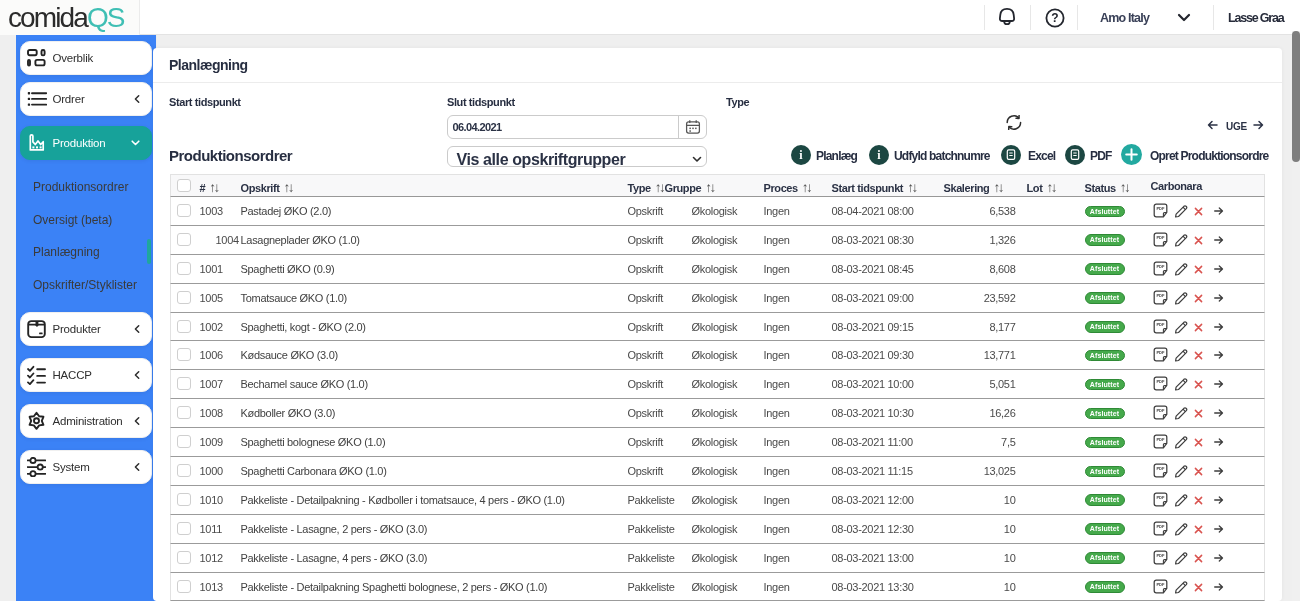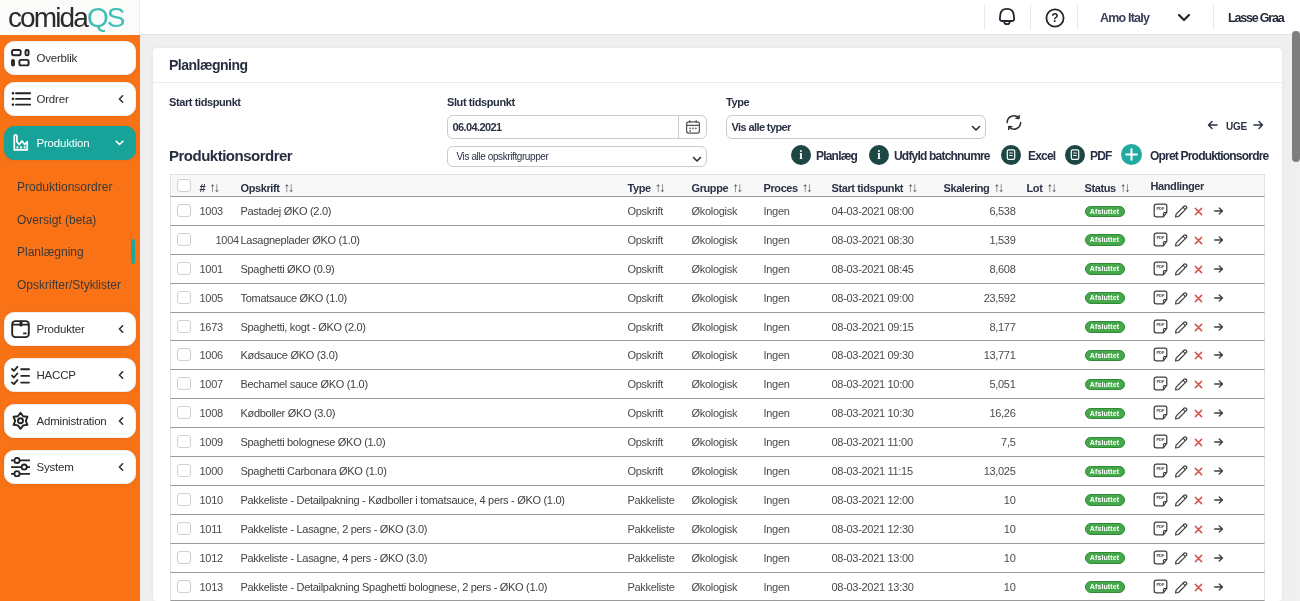--- a/index.html
+++ b/index.html
@@ -6,21 +6,21 @@
 body{font-family:"Liberation Sans",sans-serif;background:#efefef;position:relative;}
 .abs{position:absolute;}
 
 #topbar{left:0;top:0;width:1292px;height:35px;background:#fff;border-bottom:1px solid #e3e3e3;z-index:5;}
 #logobox{left:0;top:0;width:140px;height:35px;background:#fbfbfa;border-right:1px solid #ebebeb;}
 #logo{left:8px;top:0;height:35px;line-height:35px;font-size:28px;font-weight:normal;color:#2b2b2b;letter-spacing:-1.9px;}
 #logo span{color:#3fbfb4;}
 .tbsep{top:5px;width:1px;height:25px;background:#e7e7e7;}
 .tbtxt{font-size:12.5px;font-weight:bold;color:#262b3a;top:11px;letter-spacing:-0.8px;}
 
-#sidebar{left:0;top:35px;width:141px;height:566px;background:#f97316;border-right:1px solid #ececec;}
+#sidebar{left:16px;top:35px;width:141px;height:566px;background:#3b82f6;border-right:1px solid #ececec;}
 .card{position:absolute;left:4px;width:132px;height:34px;background:#fff;border:1px solid #f0f0f0;border-radius:10px;box-shadow:0 1px 4px rgba(0,0,0,0.07);}
 .card .lbl{position:absolute;left:31.5px;top:50%;transform:translateY(-50%);font-size:11.5px;color:#2e2e2e;font-weight:normal;letter-spacing:-0.2px;white-space:nowrap;}
 .card .ic{position:absolute;left:6px;top:50%;transform:translateY(-50%);}
 .card .chv{position:absolute;right:11px;top:50%;transform:translateY(-50%);}
 .card.active{background:#17a29a;border-color:#17a29a;}
 .card.active .lbl{color:#fff;}
 .sub{position:absolute;left:17px;font-size:12px;color:#3a3a3a;}
 #subind{left:131px;top:239px;width:4px;height:25px;background:#1fa79d;border-radius:2px;}
 
 #panel{left:153px;top:48px;width:1129px;height:553px;background:#fff;border-radius:4px;box-shadow:0 0 4px rgba(0,0,0,0.05);}
@@ -203,28 +203,20 @@
             <rect x="1.6" y="2.9" width="12.8" height="11.2" rx="2" fill="none" stroke="#555" stroke-width="1.25"></rect>
             <path d="M4.8 1.2 V4 M11.2 1.2 V4 M1.6 6.3 H14.4" stroke="#555" stroke-width="1.25" fill="none"></path>
             <rect x="4.4" y="8.6" width="1.5" height="1.5" fill="#555"></rect>
             <rect x="7.25" y="8.6" width="1.5" height="1.5" fill="#555"></rect>
             <rect x="10.1" y="8.6" width="1.5" height="1.5" fill="#555"></rect>
             <rect x="4.4" y="11.3" width="1.5" height="1.5" fill="#555"></rect>
           </svg>
         </span>
       </span>
     </div>
-<div class="finput" style="left:573px">
-      <span class="val">Vis alle typer</span>
-      <span class="selchv">
-        <svg width="10" height="7" viewBox="0 0 10 7" style="">
-          <path d="M1.5 1.5 L5 5 L8.5 1.5" fill="none" stroke="#2e2e2e" stroke-width="1.6" stroke-linecap="round" stroke-linejoin="round"></path>
-        </svg>
-      </span>
-    </div>
 <div class="abs" style="left:852.5px;top:67px">
       <svg width="16" height="15" viewBox="0 0 16 15" style="">
         <g fill="none" stroke="#2e2e2e" stroke-width="1.5" stroke-linecap="round" stroke-linejoin="round">
           <path d="M14.6 7.5 A6.7 6.7 0 0 1 3.0 12.0"></path>
           <path d="M1.2 7.5 A6.7 6.7 0 0 1 12.8 3.0"></path>
           <path d="M13.1 0.5 L12.9 3.4 L10.0 3.2"></path>
           <path d="M2.7 14.5 L2.9 11.6 L5.8 11.8"></path>
         </g>
       </svg>
     </div>
@@ -234,21 +226,21 @@
       </svg>
     </div>
 <div class="abs" style="left:1073px;top:72.5px;font-size:10px;font-weight:bold;color:#2b3245;letter-spacing:-0.3px">UGE</div>
 <div class="abs" style="left:1100px;top:72px">
       <svg width="11" height="10" viewBox="0 0 11 10" style="">
         <path d="M1 5 H9.5 M6 1.5 L9.5 5 L6 8.5" fill="none" stroke="#2b3245" stroke-width="1.5" stroke-linecap="round" stroke-linejoin="round"></path>
       </svg>
     </div>
 <div class="abs" id="hd2">Produktionsordrer</div>
 <div class="finput" style="left:294px;top:97.5px;height:21px">
-      <span class="val" style="font-size:10px;font-weight:normal;letter-spacing:-0.4px;top:4px;left:8.5px">Vis alle opskriftgrupper</span>
+      <span class="val" style="font-size:16px;font-weight:bold;letter-spacing:-0.4px;top:4px;left:8.5px">Vis alle opskriftgrupper</span>
       <span class="selchv">
         <svg width="10" height="7" viewBox="0 0 10 7" style="">
           <path d="M1.5 1.5 L5 5 L8.5 1.5" fill="none" stroke="#2e2e2e" stroke-width="1.6" stroke-linecap="round" stroke-linejoin="round"></path>
         </svg>
       </span>
     </div>
 <div class="btn-circ" style="left:638px">
       <div class="icirc">i</div>
     </div>
     <div class="btn-lbl" style="left:663px">Planlæg</div>
@@ -278,36 +270,36 @@
         <path d="M10.5 5.2 V15.8 M5.2 10.5 H15.8" stroke="#fff" stroke-width="2" stroke-linecap="round"></path>
       </svg>
     </div>
     <div class="btn-lbl" style="left:997px">Opret Produktionsordre</div>
 <div class="abs" id="tbl">
 <div id="thead">
 <div class="cb" style="left:6px;top:4px"></div>
 <div class="th" style="left:29px">#<span class="sa">↑↓</span></div>
 <div class="th" style="left:70px">Opskrift<span class="sa">↑↓</span></div>
 <div class="th" style="left:457px">Type<span class="sa">↑↓</span></div>
-<div class="th" style="left:521px">Gruppe<span class="sa">↑↓</span></div>
+<div class="th" style="left:494px">Gruppe<span class="sa">↑↓</span></div>
 <div class="th" style="left:593px">Proces<span class="sa">↑↓</span></div>
 <div class="th" style="left:661px">Start tidspunkt<span class="sa">↑↓</span></div>
 <div class="th" style="left:773px">Skalering<span class="sa">↑↓</span></div>
 <div class="th" style="left:856px">Lot<span class="sa">↑↓</span></div>
 <div class="th" style="left:914px">Status<span class="sa">↑↓</span></div>
-<div class="th" style="left:980px">Handlinger</div>
+<div class="th" style="left:980px">Carbonara</div>
 </div>
 <div class="trow">
         <div class="cb" style="left:6px;top:7px"></div>
         <div class="td" style="left:29px">1003</div>
         <div class="td" style="left:70px;color:#414141">Pastadej ØKO (2.0)</div>
         <div class="td" style="left:457px">Opskrift</div>
         <div class="td" style="left:521px">Økologisk</div>
         <div class="td" style="left:593px">Ingen</div>
-        <div class="td" style="left:661px">04-03-2021 08:00</div>
+        <div class="td" style="left:661px">08-04-2021 08:00</div>
         <div class="td" style="left:725px;width:120px;text-align:right">6,538</div>
         <div class="badge">Afsluttet</div>
         <div class="hic" style="left:982px;top:6px">
           <svg width="15" height="15" viewBox="0 0 15 15" style="">
             <path d="M3.2 1.2 H11.8 A2 2 0 0 1 13.8 3.2 V9.4 L10.4 13.8 H3.2 A2 2 0 0 1 1.2 11.8 V3.2 A2 2 0 0 1 3.2 1.2 Z" fill="none" stroke="#3d3d3d" stroke-width="1.25"></path>
             <path d="M13.7 9.6 H11.6 A1.2 1.2 0 0 0 10.4 10.8 V13.7" fill="none" stroke="#3d3d3d" stroke-width="1.1"></path>
             <text x="7.4" y="7" font-size="4" font-weight="bold" fill="#3d3d3d" text-anchor="middle" font-family="Liberation Sans">PDF</text>
           </svg>
         </div>
         <div class="hic" style="left:1002px;top:6px">
@@ -328,21 +320,21 @@
         </div>
       </div>
 <div class="trow">
         <div class="cb" style="left:6px;top:7px"></div>
         <div class="td" style="left:45px">1004</div>
         <div class="td" style="left:70px;color:#414141">Lasagneplader ØKO (1.0)</div>
         <div class="td" style="left:457px">Opskrift</div>
         <div class="td" style="left:521px">Økologisk</div>
         <div class="td" style="left:593px">Ingen</div>
         <div class="td" style="left:661px">08-03-2021 08:30</div>
-        <div class="td" style="left:725px;width:120px;text-align:right">1,539</div>
+        <div class="td" style="left:725px;width:120px;text-align:right">1,326</div>
         <div class="badge">Afsluttet</div>
         <div class="hic" style="left:982px;top:6px">
           <svg width="15" height="15" viewBox="0 0 15 15" style="">
             <path d="M3.2 1.2 H11.8 A2 2 0 0 1 13.8 3.2 V9.4 L10.4 13.8 H3.2 A2 2 0 0 1 1.2 11.8 V3.2 A2 2 0 0 1 3.2 1.2 Z" fill="none" stroke="#3d3d3d" stroke-width="1.25"></path>
             <path d="M13.7 9.6 H11.6 A1.2 1.2 0 0 0 10.4 10.8 V13.7" fill="none" stroke="#3d3d3d" stroke-width="1.1"></path>
             <text x="7.4" y="7" font-size="4" font-weight="bold" fill="#3d3d3d" text-anchor="middle" font-family="Liberation Sans">PDF</text>
           </svg>
         </div>
         <div class="hic" style="left:1002px;top:6px">
           <svg width="15" height="15" viewBox="0 0 15 15" style="">
@@ -424,21 +416,21 @@
           </svg>
         </div>
         <div class="hic" style="left:1043px;top:10px">
           <svg width="10" height="8" viewBox="0 0 10 8" style="">
             <path d="M0.7 4 H8.5 M5.3 1 L8.5 4 L5.3 7" fill="none" stroke="#3d3d3d" stroke-width="1.3" stroke-linecap="round" stroke-linejoin="round"></path>
           </svg>
         </div>
       </div>
 <div class="trow">
         <div class="cb" style="left:6px;top:7px"></div>
-        <div class="td" style="left:29px">1673</div>
+        <div class="td" style="left:29px">1002</div>
         <div class="td" style="left:70px;color:#414141">Spaghetti, kogt - ØKO (2.0)</div>
         <div class="td" style="left:457px">Opskrift</div>
         <div class="td" style="left:521px">Økologisk</div>
         <div class="td" style="left:593px">Ingen</div>
         <div class="td" style="left:661px">08-03-2021 09:15</div>
         <div class="td" style="left:725px;width:120px;text-align:right">8,177</div>
         <div class="badge">Afsluttet</div>
         <div class="hic" style="left:982px;top:6px">
           <svg width="15" height="15" viewBox="0 0 15 15" style="">
             <path d="M3.2 1.2 H11.8 A2 2 0 0 1 13.8 3.2 V9.4 L10.4 13.8 H3.2 A2 2 0 0 1 1.2 11.8 V3.2 A2 2 0 0 1 3.2 1.2 Z" fill="none" stroke="#3d3d3d" stroke-width="1.25"></path>

